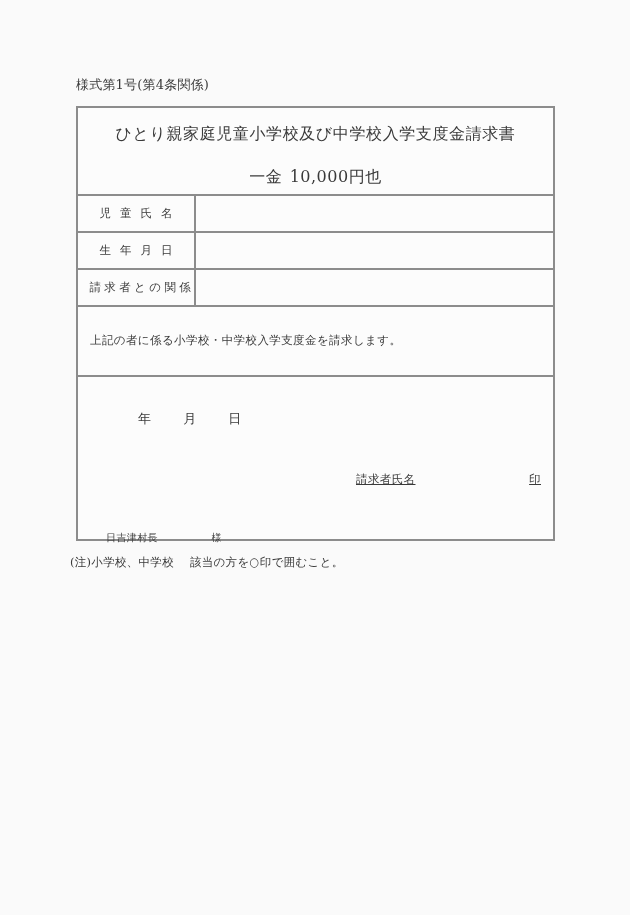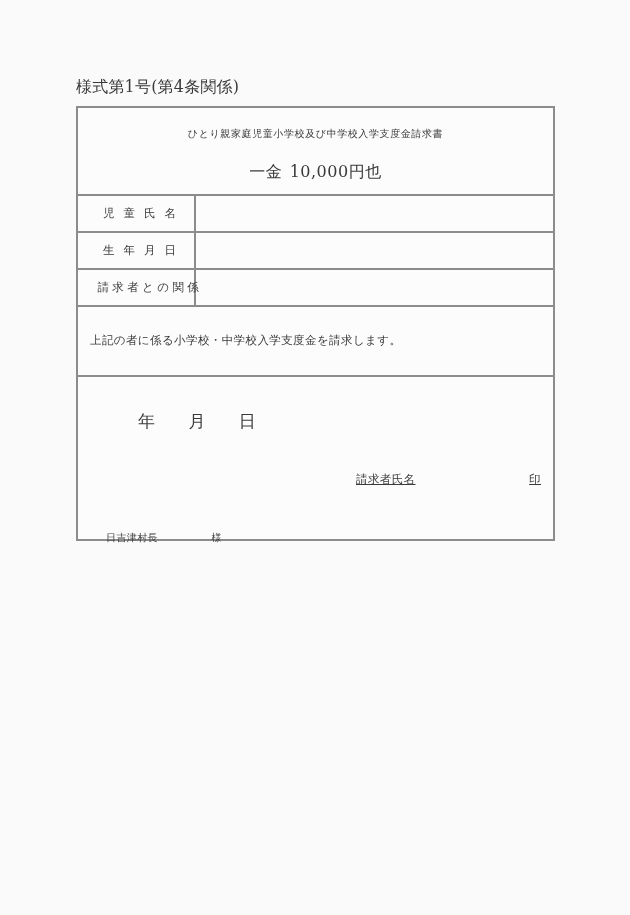--- a/index.html
+++ b/index.html
@@ -19,21 +19,21 @@
   .page {
     position: absolute;
     inset: 0;
   }
 
   
   .form-code {
     position: absolute;
     left: 76px;
     top: 78px;
-    font-size: 16px;
+    font-size: 13px;
     line-height: 1.1;
     white-space: nowrap;
     letter-spacing: 0.2px;
   }
 
   
   .form-table {
     position: absolute;
     left: 76px;
     top: 106px;
@@ -50,40 +50,40 @@
     background: #fcfcfc;
   }
 
   
   .cell-title {
     height: 76px;
     text-align: center;
     padding: 6px 0 4px 0 !important;
   }
   .title-main {
-    font-size: 10px;
+    font-size: 16px;
     letter-spacing: 0.6px;
     line-height: 1.5;
     margin-top: 6px;
   }
   .title-amount {
     font-size: 16px;
     letter-spacing: 0.4px;
     line-height: 1.5;
     margin-top: 19px;
   }
   .title-amount .amt-label { margin-right: 2px; }
   .title-amount .amt-value { letter-spacing: 0.5px; }
 
   
   .cell-label {
     width: 118px;
     height: 35px;
     text-align: center;
-    padding: 0 16px !important;
+    padding: 0 8px !important;
     font-size: 11.5px;
     white-space: nowrap;
   }
   .lbl-wide {
     display: inline-block;
     letter-spacing: 9px;
     text-indent: 9px;
   }
   .lbl-narrow {
     display: inline-block;
@@ -114,21 +114,21 @@
   }
   .sig-inner {
     position: relative;
     width: 100%;
     height: 162px;
   }
   .date-line {
     position: absolute;
     left: 60px;
     top: 33px;
-    font-size: 17px;
+    font-size: 13px;
     white-space: nowrap;
   }
   .date-line .d-seg { margin-right: 28px; }
   .date-line .d-seg:last-child { margin-right: 0; }
 
   .sig-row {
     position: absolute;
     left: 278px;
     right: 12px;
     top: 95px;
@@ -230,14 +230,18 @@
               <span>日吉津村長</span>
               <span class="addr-honorific">様</span>
             </div>
 
           </div>
         </td>
       </tr>
     </tbody>
   </table>
 
+  <div class="footnote">
+    <span>(注)小学校、中学校</span>
+    <span class="fn-gap">該当の方を○印で囲むこと。</span>
+  </div>
 
 </div>
 
 </body></html>

